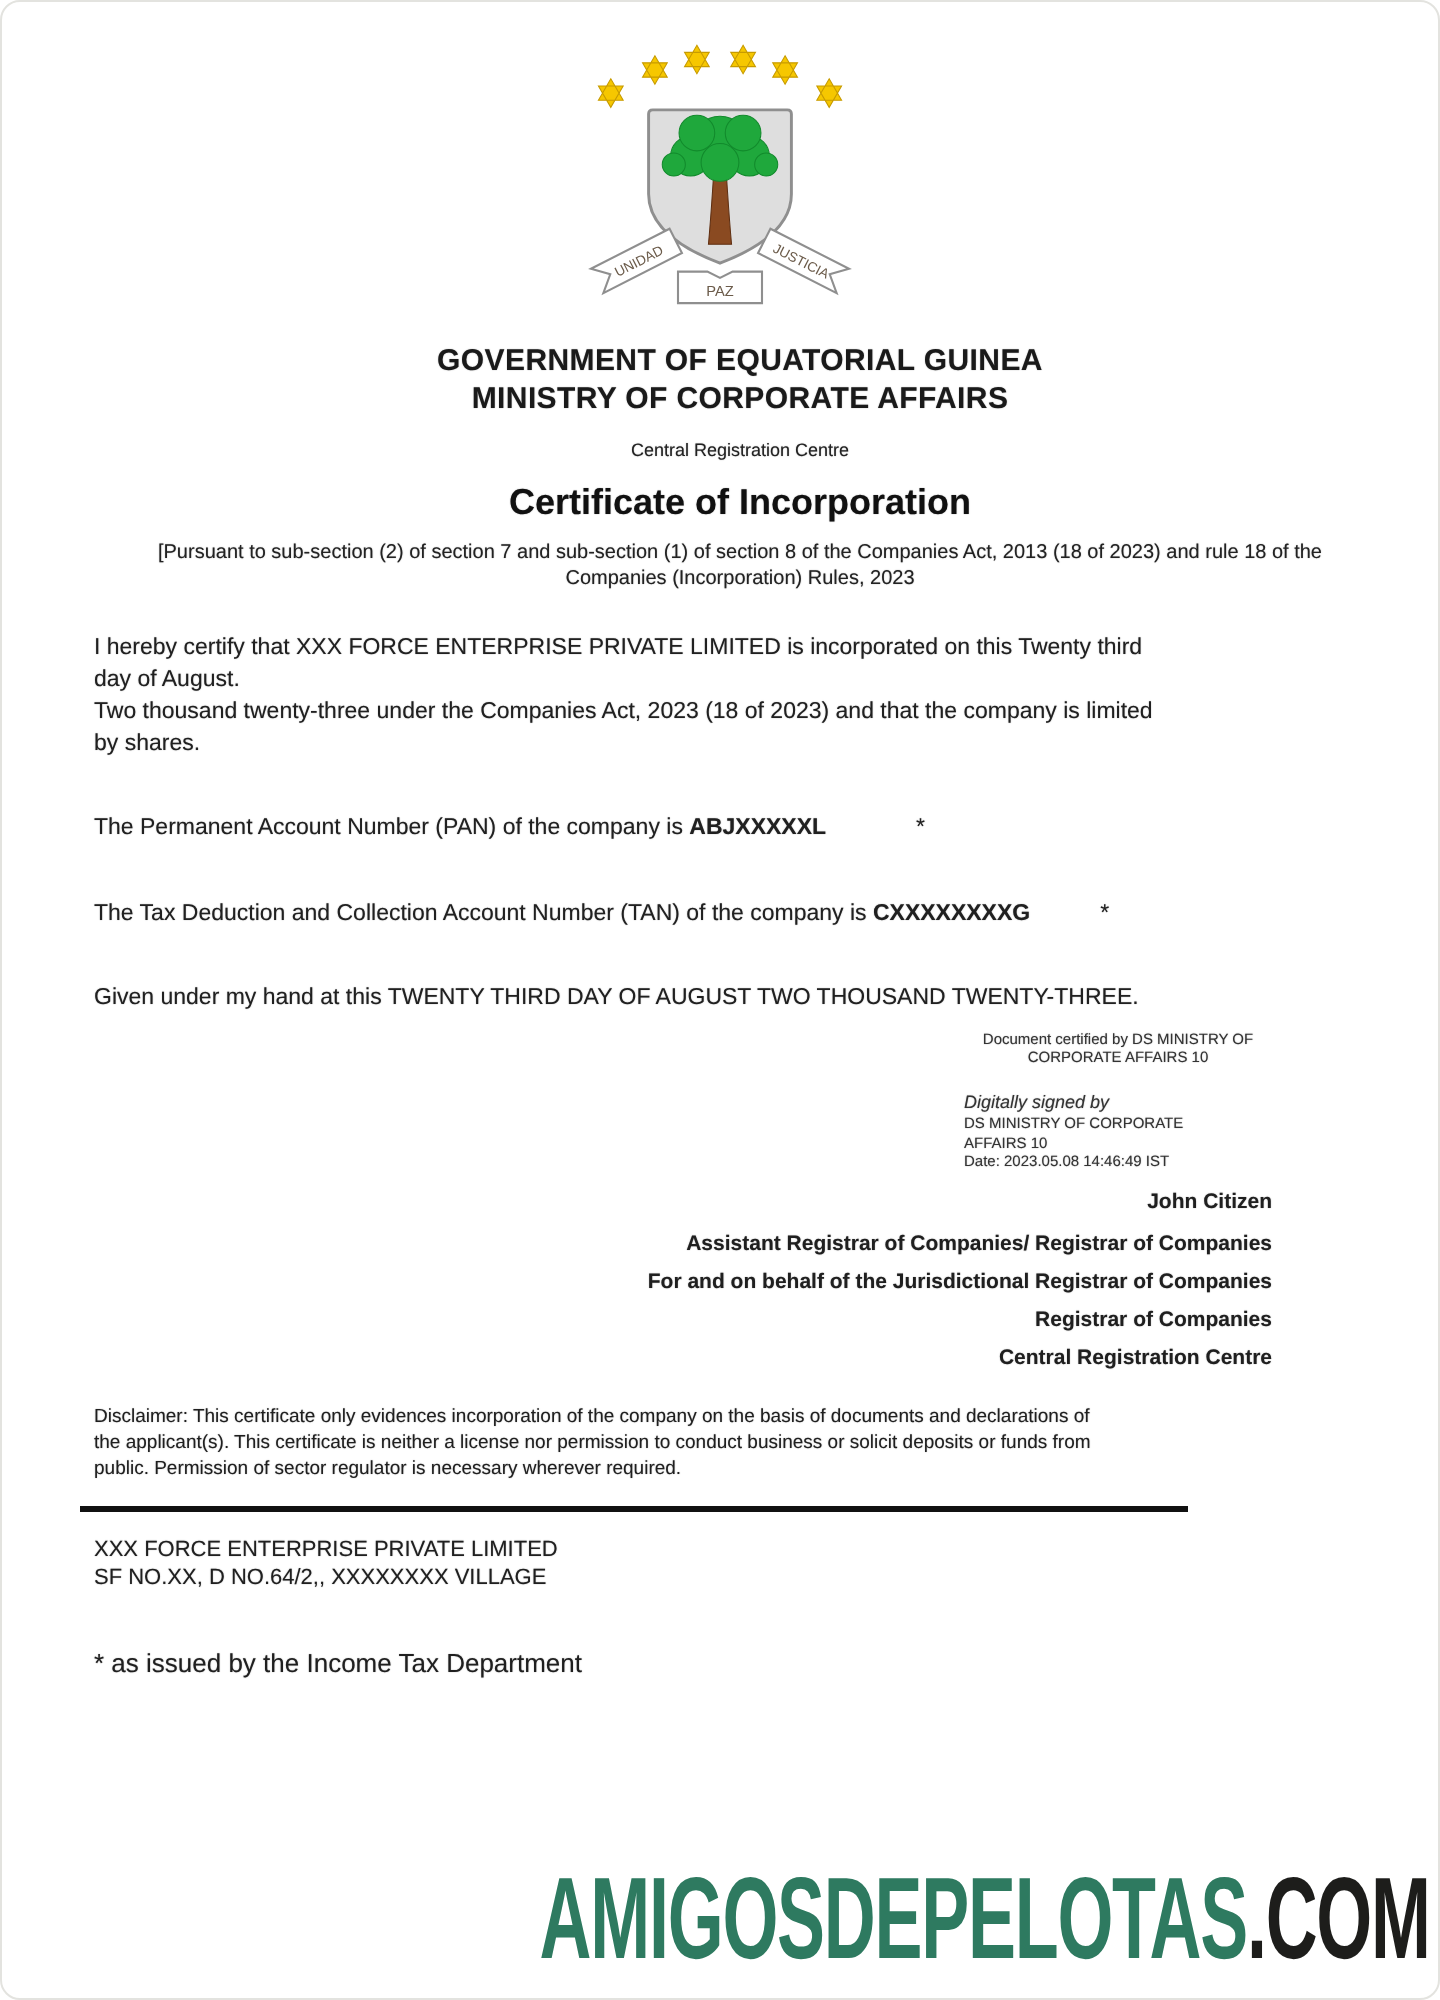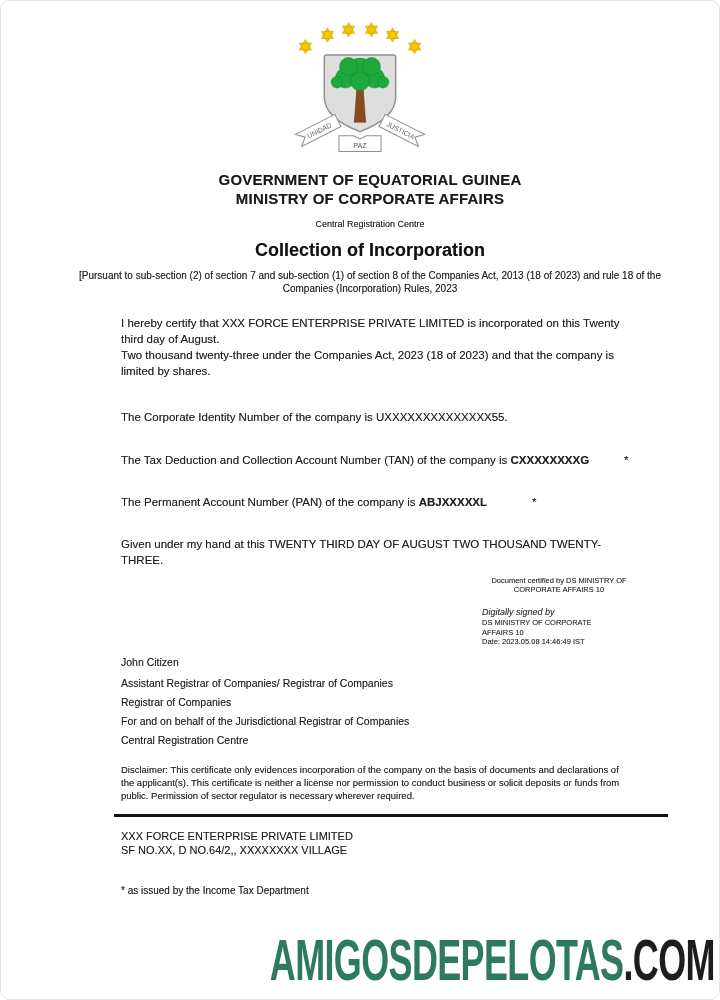--- a/index.html
+++ b/index.html
@@ -33,21 +33,21 @@
   .centre-line { font-size: 9px; margin-top: 11px; color: #222; }
   .cert-title { font-size: 18px; font-weight: bold; margin-top: 11px; color: #111; }
   .pursuant {
     font-size: 10px;
     line-height: 13px;
     margin: 8px auto 0 auto;
     max-width: 600px;
     color: #222;
   }
 
-  .body-col { padding-left: 120px; padding-right: 83px; }
+  .body-col { padding-left: 46px; padding-right: 83px; }
 
   .para { font-size: 11.5px; line-height: 16px; color: #202020; }
   .certify-para { margin-top: 20px; max-width: 532px; }
   .cin-para { margin-top: 30px; }
   .pan-para { margin-top: 26px; }
   .tan-para { margin-top: 27px; }
   .given-para { margin-top: 26px; max-width: 552px; }
   .bold-val { font-weight: bold; }
   .asterisk-gap-pan { display: inline-block; width: 45px; }
   .asterisk-gap-tan { display: inline-block; width: 35px; }
@@ -57,21 +57,21 @@
     margin-top: 8px;
     width: 154px;
     text-align: left;
   }
   .digsig-certified { font-size: 7.5px; line-height: 9px; color: #333; text-align: center; }
   .digsig-signed { margin-top: 13px; }
   .digsig-signed-title { font-size: 9px; line-height: 11px; color: #333; font-style: italic; }
   .digsig-signer { font-size: 7.5px; line-height: 9.5px; color: #333; width: 120px; }
   .digsig-date { font-size: 7.5px; line-height: 10px; color: #333; }
 
-  .signatory-block { margin-top: 8px; }
+  .signatory-block { text-align: right; margin-top: 8px; font-weight: bold; }
   .signatory-name { font-size: 10.5px; line-height: 14px; margin-bottom: 8px; }
   .signatory-role { font-size: 10.5px; line-height: 13px; margin-top: 6px; color: #1f1f1f; }
 
   .disclaimer {
     margin-top: 16px;
     font-size: 9.5px;
     line-height: 13px;
     max-width: 505px;
     color: #1f1f1f;
   }
@@ -79,21 +79,21 @@
   .separator {
     margin-top: 12px;
     height: 3px;
     background: #111;
     width: 554px;
     margin-left: -7px;
   }
 
   .mailing-heading { margin-top: 12px; font-size: 10.5px; color: #1f1f1f; }
   .mailing-lines { margin-top: 12px; font-size: 11px; line-height: 14px; color: #1f1f1f; }
-  .footnote { margin-top: 28px; font-size: 10px; color: #1f1f1f; }
+  .footnote { margin-top: 28px; font-size: 13px; color: #1f1f1f; }
 
   .watermark {
     position: absolute;
     right: 4px;
     bottom: 10px;
     font-weight: bold;
     font-size: 58px;
     letter-spacing: -1px;
     white-space: nowrap;
     transform: scaleX(0.62);
@@ -162,57 +162,56 @@
         <path d="M60,111 L74,111 L80,114 L86,111 L100,111 L100,126 L60,126 Z" fill="#ffffff" stroke="#8f8f8f" stroke-width="1"></path>
         <text x="80" y="122.5" text-anchor="middle" font-size="7" fill="#6b5b4a" font-family="Liberation Sans, sans-serif">PAZ</text>
       </g>
     </svg>
   </div>
 
   <div class="header-block">
     <div class="gov-line scan">GOVERNMENT OF EQUATORIAL GUINEA</div>
     <div class="ministry-line scan">MINISTRY OF CORPORATE AFFAIRS</div>
     <div class="centre-line scan">Central Registration Centre</div>
-    <div class="cert-title scan">Collection of Incorporation</div>
+    <div class="cert-title scan">Certificate of Incorporation</div>
     <div class="pursuant scan">[Pursuant to sub-section (2) of section 7 and sub-section (1) of section 8 of the Companies Act, 2013 (18 of 2023) and rule 18 of the Companies (Incorporation) Rules, 2023</div>
   </div>
 
   <div class="body-col">
 
     <p class="para certify-para scan">
       <span>I hereby certify that XXX FORCE ENTERPRISE PRIVATE LIMITED is incorporated on this Twenty third day of August.</span><br>
       <span>Two thousand twenty-three under the Companies Act, 2023 (18 of 2023) and that the company is limited by shares.</span>
     </p>
 
-    <p class="para cin-para scan">The Corporate Identity Number of the company is UXXXXXXXXXXXXXX55.</p>
+
+    <p class="para pan-para scan">
+      <span>The Permanent Account Number (PAN) of the company is </span><span class="bold-val">ABJXXXXXL</span><span class="asterisk-gap-pan"></span><span>*</span>
+    </p>
 
     <p class="para tan-para scan">
       <span>The Tax Deduction and Collection Account Number (TAN) of the company is </span><span class="bold-val">CXXXXXXXXG</span><span class="asterisk-gap-tan"></span><span>*</span>
-    </p>
-
-    <p class="para pan-para scan">
-      <span>The Permanent Account Number (PAN) of the company is </span><span class="bold-val">ABJXXXXXL</span><span class="asterisk-gap-pan"></span><span>*</span>
     </p>
 
     <p class="para given-para scan">Given under my hand at this TWENTY THIRD DAY OF AUGUST TWO THOUSAND TWENTY-THREE.</p>
 
     <div class="digsig-block">
       <div class="digsig-certified scan">Document certified by DS MINISTRY OF CORPORATE AFFAIRS 10</div>
       <div class="digsig-signed">
         <div class="digsig-signed-title scan">Digitally signed by</div>
         <div class="digsig-signer scan">DS MINISTRY OF CORPORATE AFFAIRS 10</div>
         <div class="digsig-date scan">Date: 2023.05.08 14:46:49 IST</div>
       </div>
     </div>
 
     <div class="signatory-block">
       <div class="signatory-name scan">John Citizen</div>
       <div class="signatory-role scan">Assistant Registrar of Companies/ Registrar of Companies</div>
+      <div class="signatory-role scan">For and on behalf of the Jurisdictional Registrar of Companies</div>
       <div class="signatory-role scan">Registrar of Companies</div>
-      <div class="signatory-role scan">For and on behalf of the Jurisdictional Registrar of Companies</div>
       <div class="signatory-role scan">Central Registration Centre</div>
     </div>
 
     <p class="disclaimer scan">Disclaimer: This certificate only evidences incorporation of the company on the basis of documents and declarations of the applicant(s). This certificate is neither a license nor permission to conduct business or solicit deposits or funds from public. Permission of sector regulator is necessary wherever required.</p>
 
     <div class="separator"></div>
 
     <div class="mailing-lines">
       <div class="scan">XXX FORCE ENTERPRISE PRIVATE LIMITED</div>
       <div class="scan">SF NO.XX, D NO.64/2,, XXXXXXXX VILLAGE</div>

